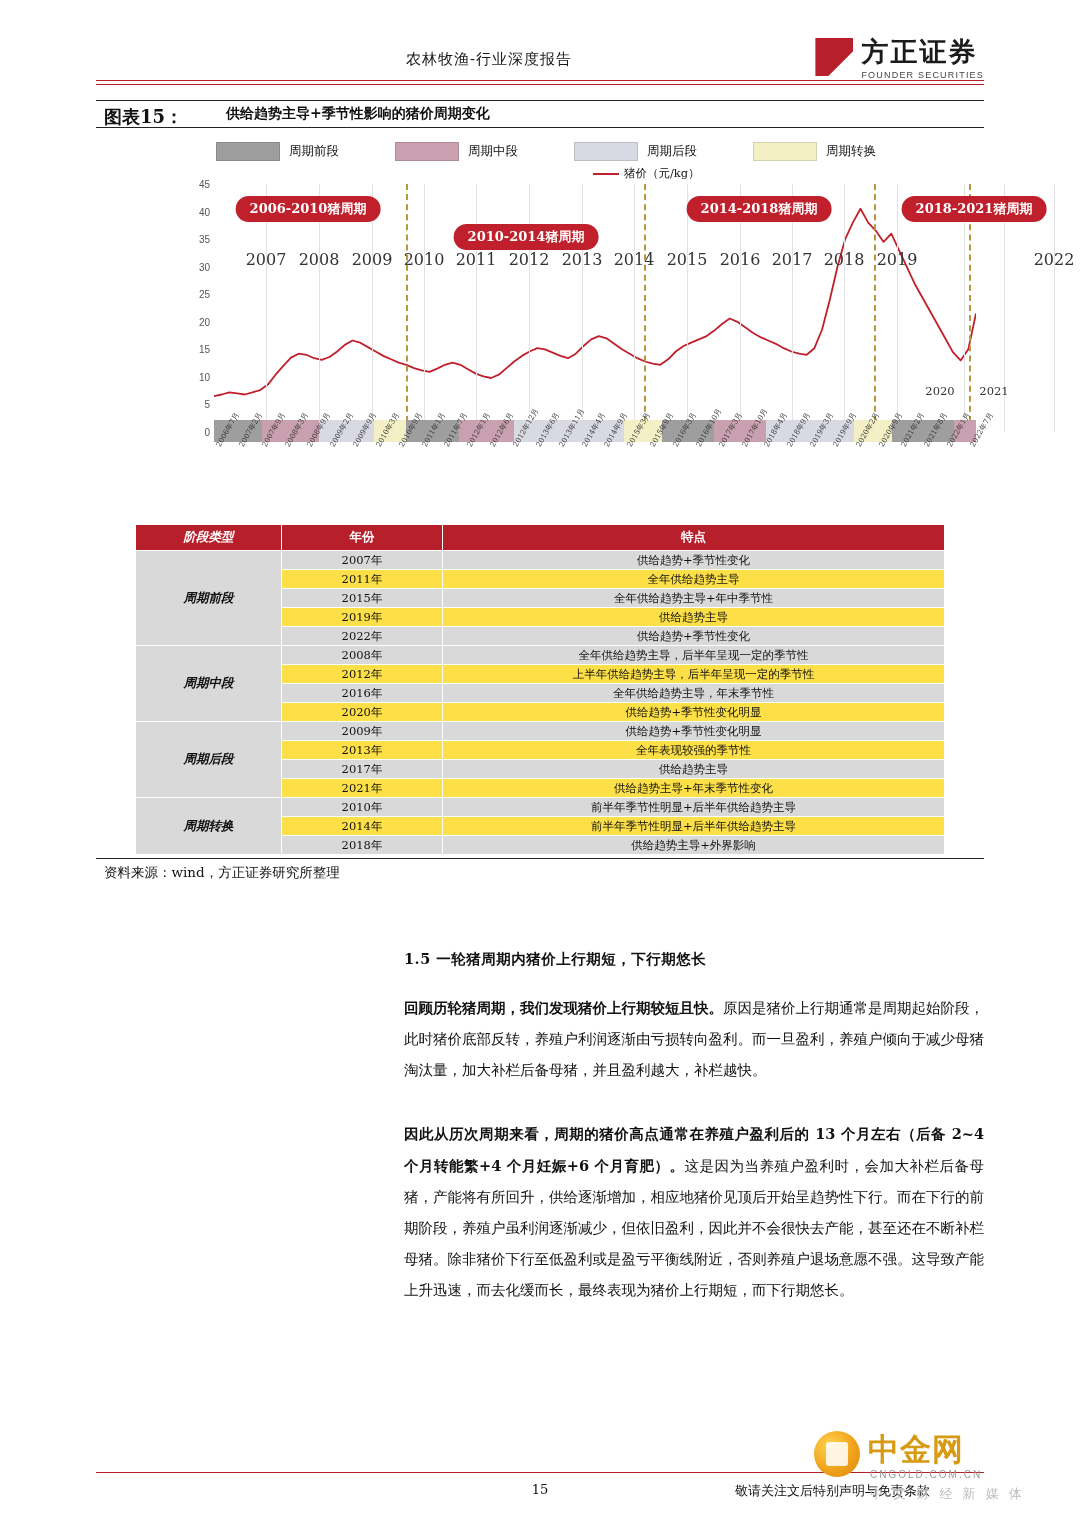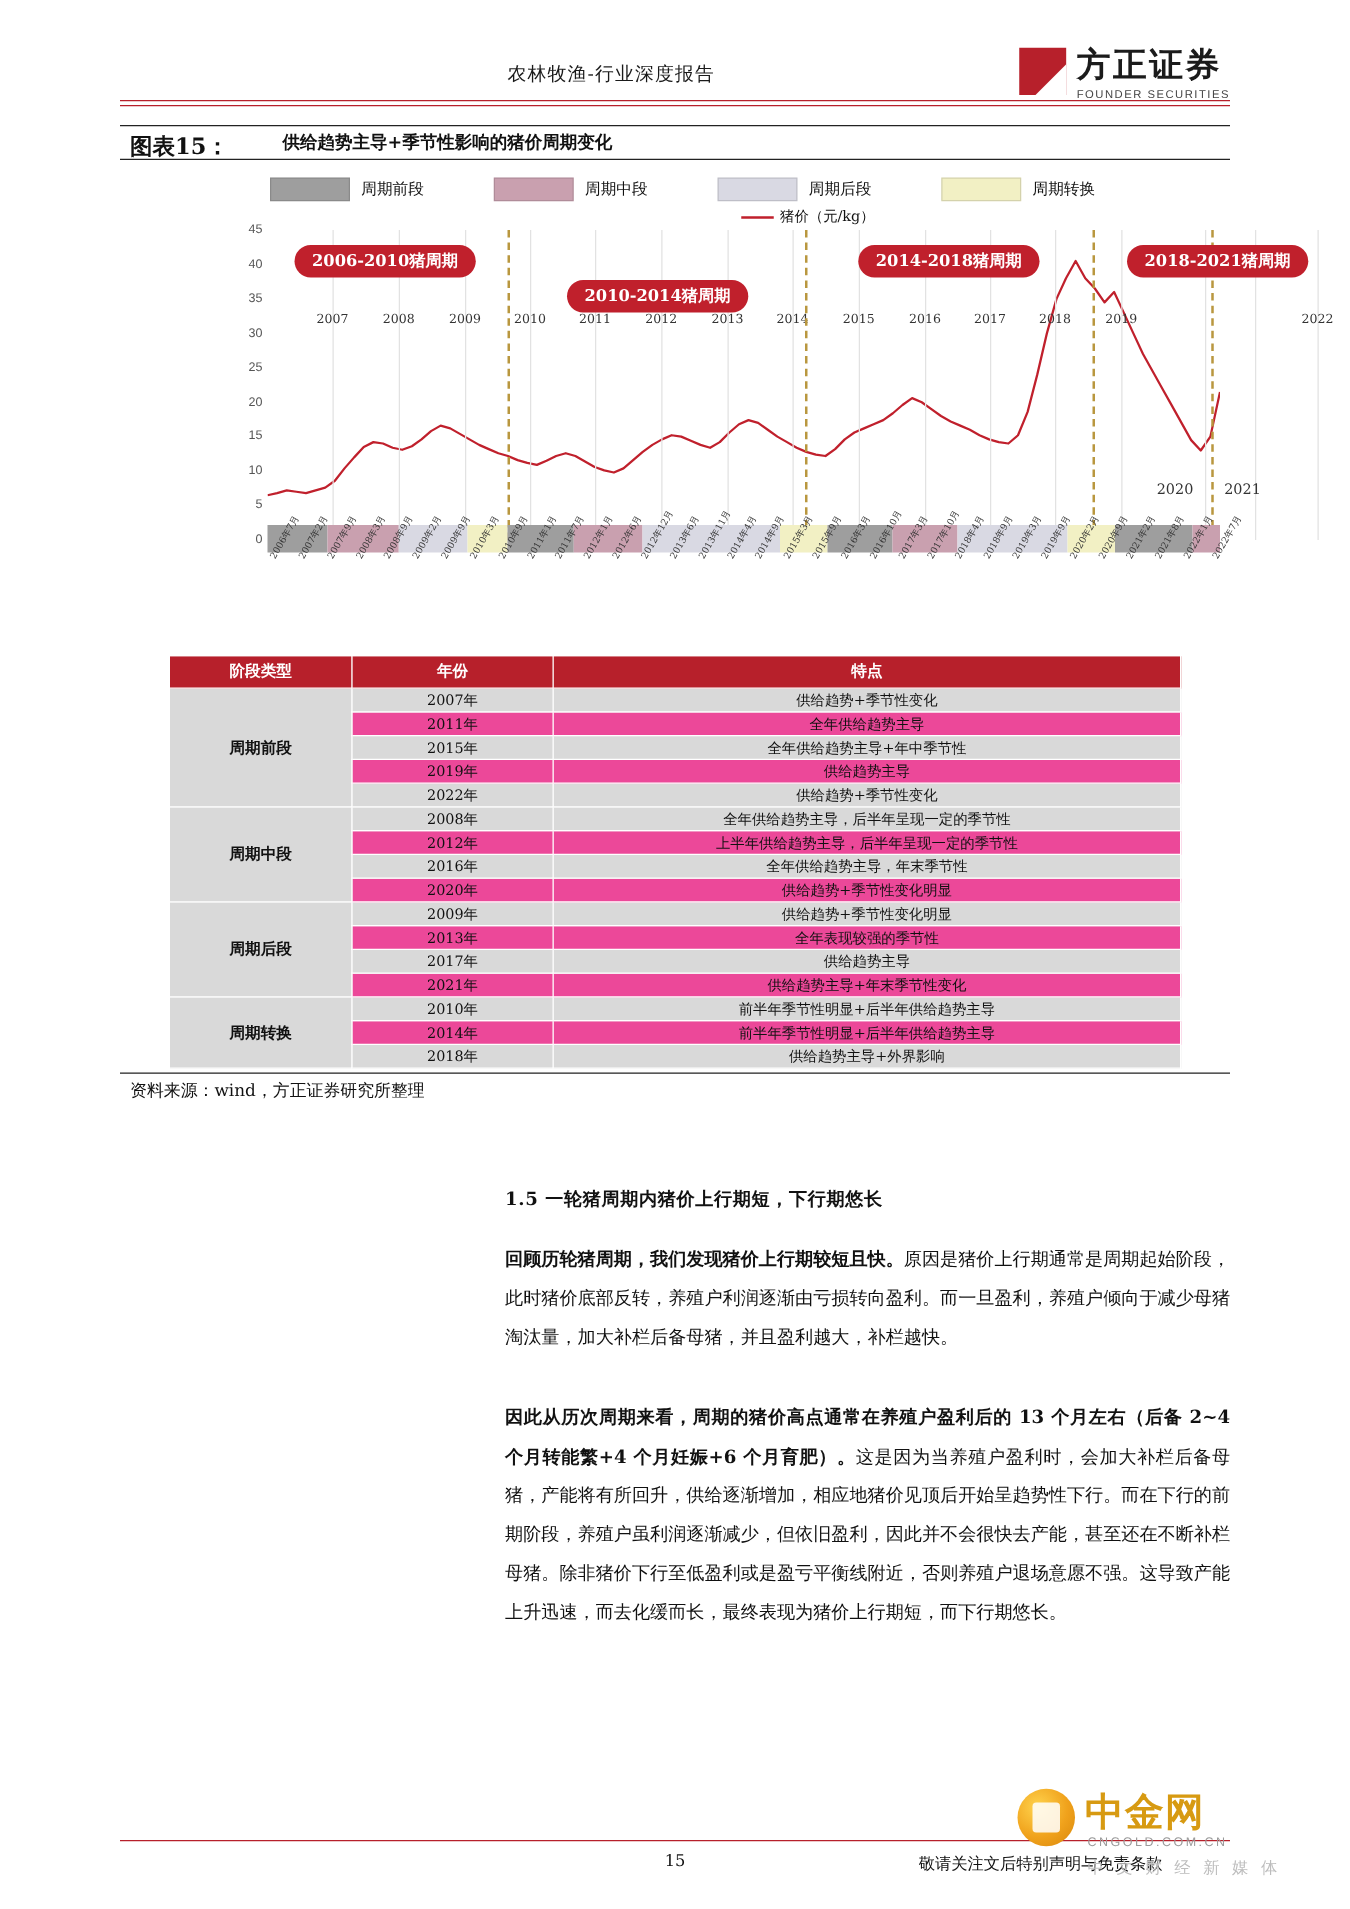--- a/index.html
+++ b/index.html
@@ -44,42 +44,42 @@
   .lg-swatch{width:62px;height:17px;margin-right:9px;border:1px solid rgba(0,0,0,.12);}
   .lg-text{font-size:12.5px;font-family:"DejaVu Serif",serif;}
   .series-legend{position:absolute;left:497px;top:34px;display:flex;align-items:center;}
   .series-line{width:26px;height:2px;background:#c0202c;margin-right:5px;}
   .series-text{font-size:11.5px;font-family:"DejaVu Serif",serif;}
 
   .plot{position:absolute;left:118px;top:52px;width:762px;height:248px;}
   .yaxis{position:absolute;left:-26px;top:0;width:22px;height:248px;}
   .ytick{position:absolute;right:0;font-size:10px;color:#555;font-family:"Liberation Sans",sans-serif;transform:translateY(-50%);}
   .gridv{position:absolute;top:0;width:1px;height:248px;background:#e2e2e2;}
-  .yearlab{position:absolute;font-size:10px;color:#333;font-family:"DejaVu Serif",serif;transform:translateX(-50%);}
+  .yearlab{position:absolute;font-size:16px;color:#333;font-family:"DejaVu Serif",serif;transform:translateX(-50%);}
   .cycdash{position:absolute;top:0;width:0;height:248px;border-left:2px dashed #b9973f;}
   .cyc-pill{position:absolute;top:12px;transform:translateX(-50%);
      background:#c0202c;color:#fff;border-radius:13px;padding:4px 14px;font-size:13px;
      font-family:"DejaVu Serif",serif;white-space:nowrap;font-weight:bold;}
   .inlab{position:absolute;font-size:11.5px;color:#333;font-family:"DejaVu Serif",serif;transform:translateX(-50%);}
 
   .bandrow{position:absolute;left:118px;top:288px;width:762px;height:22px;}
   .band{position:absolute;top:0;height:22px;}
   .xlabels{position:absolute;left:118px;top:312px;width:780px;height:56px;}
   .xlab{position:absolute;top:0;font-size:7.4px;color:#333;font-family:"DejaVu Serif",serif;
      transform-origin:left top;transform:rotate(-60deg);white-space:nowrap;}
 
   
   .tbl{position:absolute;left:135px;top:524px;width:810px;border-collapse:collapse;}
   .tbl td,.tbl th{border:1px solid #ffffff;font-family:"DejaVu Serif",serif;}
   .tbl thead th{background:#b7202b;color:#fff;font-size:12.5px;font-weight:bold;padding:4px 0;text-align:center;}
-  .c-type{width:145px;text-align:center;font-size:12.5px;font-weight:bold;padding:2px 0;}
+  .c-type{width:145px;text-align:center;font-size:12.5px;font-weight:bold;padding:2px 0;font-style:italic;}
   .c-year{width:160px;text-align:center;font-size:11.5px;padding:1.5px 0;}
   .c-feat{text-align:center;font-size:11.5px;padding:1.5px 0;}
   .shade-a{background:#d9d9d9;}
-  .shade-b{background:#ec4899;}
+  .shade-b{background:#fde047;}
 
   .source{position:absolute;left:96px;top:858px;width:888px;}
   .source-rule{position:absolute;left:0;top:0;width:888px;height:1px;background:#222;}
   .source-txt{position:absolute;left:8px;top:6px;font-size:13.5px;font-family:"DejaVu Serif",serif;}
 
   
   .sec-h{position:absolute;left:404px;top:950px;width:580px;font-size:14.5px;font-weight:bold;
      font-family:"DejaVu Serif",serif;letter-spacing:.5px;}
   .para{position:absolute;width:580px;font-size:14.5px;line-height:31px;text-align:justify;
      font-family:"DejaVu Serif",serif;text-indent:0;}

